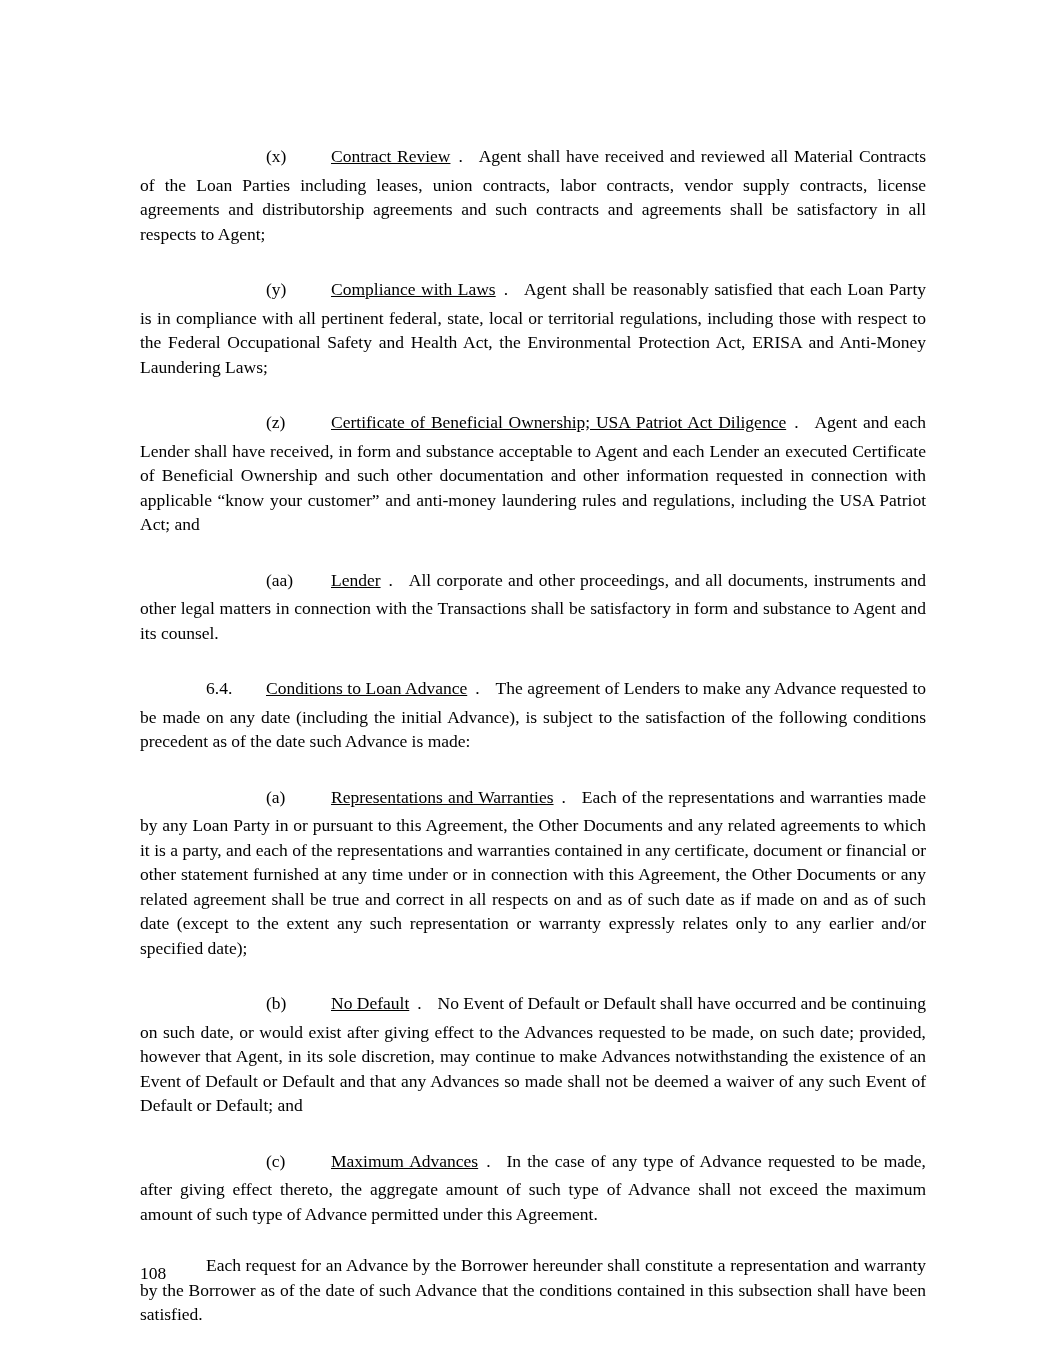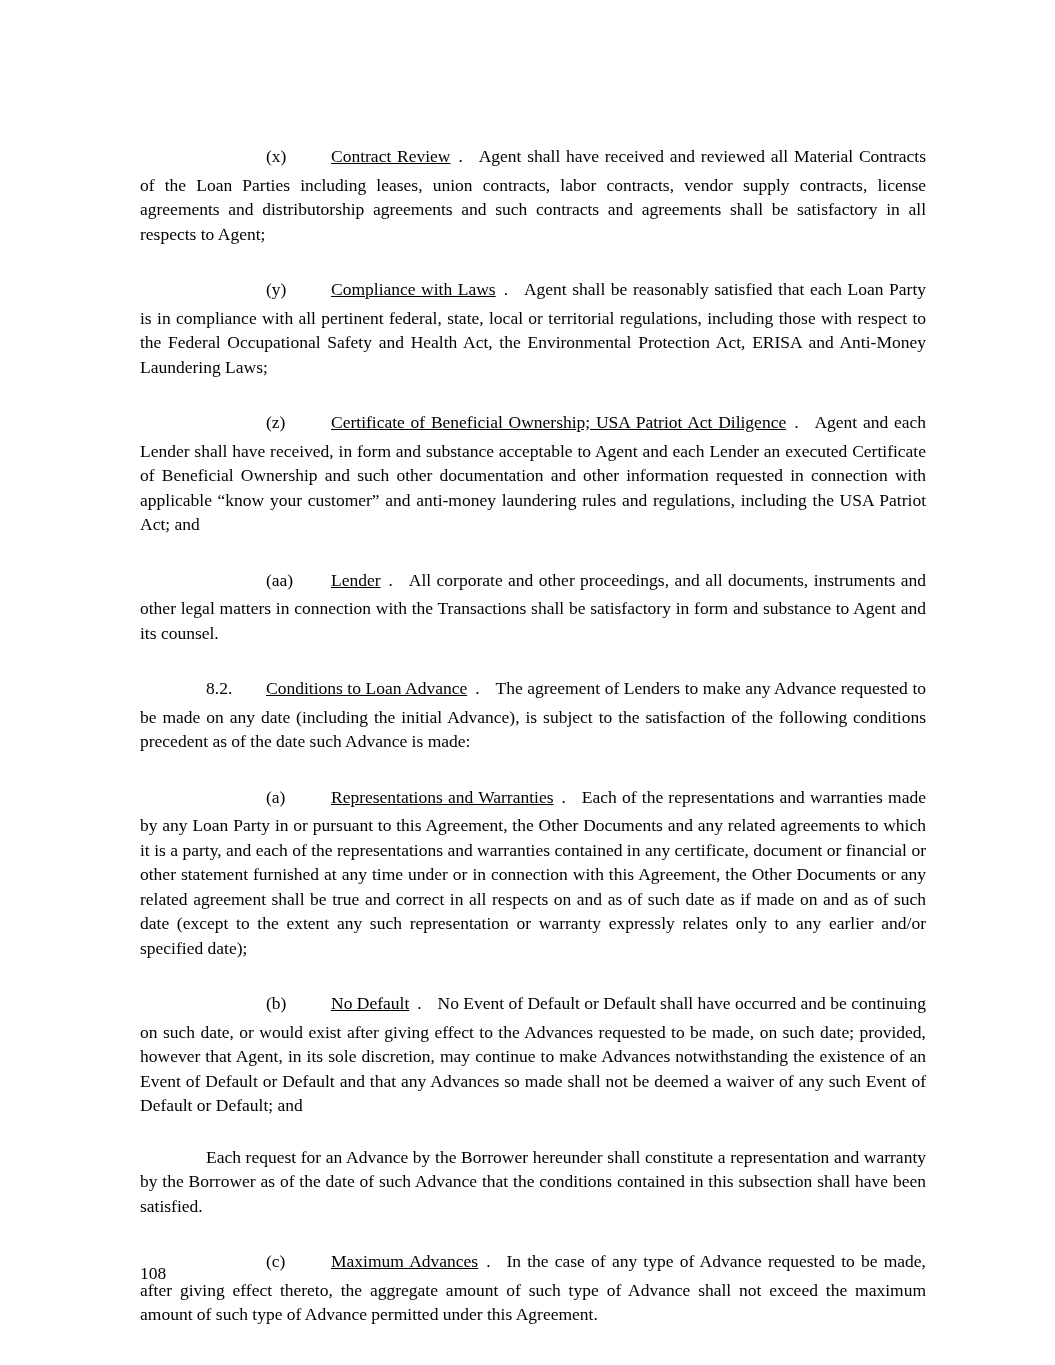--- a/index.html
+++ b/index.html
@@ -68,29 +68,29 @@
       <p class="para indent-2">
     <span class="para-label">(y)</span><span class="para-heading">Compliance with Laws</span><span class="heading-sep">.</span><span class="para-body">Agent shall be reasonably satisfied that each Loan Party is in compliance with all pertinent federal, state, local or territorial regulations, including those with respect to the Federal Occupational Safety and Health Act, the Environmental Protection Act, ERISA and Anti-Money Laundering Laws;</span>
   </p>
       <p class="para indent-2">
     <span class="para-label">(z)</span><span class="para-heading">Certificate of Beneficial Ownership; USA Patriot Act Diligence</span><span class="heading-sep">.</span><span class="para-body">Agent and each Lender shall have received, in form and substance acceptable to Agent and each Lender an executed Certificate of Beneficial Ownership and such other documentation and other information requested in connection with applicable “know your customer” and anti-money laundering rules and regulations, including the USA Patriot Act; and</span>
   </p>
       <p class="para indent-2">
     <span class="para-label">(aa)</span><span class="para-heading">Lender</span><span class="heading-sep">.</span><span class="para-body">All corporate and other proceedings, and all documents, instruments and other legal matters in connection with the Transactions shall be satisfactory in form and substance to Agent and its counsel.</span>
   </p>
       <p class="para indent-1">
-    <span class="para-label">8.2.</span><span class="para-heading">Conditions to Loan Advance</span><span class="heading-sep">.</span><span class="para-body">The agreement of Lenders to make any Advance requested to be made on any date (including the initial Advance), is subject to the satisfaction of the following conditions precedent as of the date such Advance is made:</span>
+    <span class="para-label">6.4.</span><span class="para-heading">Conditions to Loan Advance</span><span class="heading-sep">.</span><span class="para-body">The agreement of Lenders to make any Advance requested to be made on any date (including the initial Advance), is subject to the satisfaction of the following conditions precedent as of the date such Advance is made:</span>
   </p>
       <p class="para indent-2">
     <span class="para-label">(a)</span><span class="para-heading">Representations and Warranties</span><span class="heading-sep">.</span><span class="para-body">Each of the representations and warranties made by any Loan Party in or pursuant to this Agreement, the Other Documents and any related agreements to which it is a party, and each of the representations and warranties contained in any certificate, document or financial or other statement furnished at any time under or in connection with this Agreement, the Other Documents or any related agreement shall be true and correct in all respects on and as of such date as if made on and as of such date (except to the extent any such representation or warranty expressly relates only to any earlier and/or specified date);</span>
   </p>
       <p class="para indent-2">
     <span class="para-label">(b)</span><span class="para-heading">No Default</span><span class="heading-sep">.</span><span class="para-body">No Event of Default or Default shall have occurred and be continuing on such date, or would exist after giving effect to the Advances requested to be made, on such date; provided, however that Agent, in its sole discretion, may continue to make Advances notwithstanding the existence of an Event of Default or Default and that any Advances so made shall not be deemed a waiver of any such Event of Default or Default; and</span>
   </p>
+      <p class="para indent-2">
+    <span class="para-label">(c)</span><span class="para-heading">Maximum Advances</span><span class="heading-sep">.</span><span class="para-body">In the case of any type of Advance requested to be made, after giving effect thereto, the aggregate amount of such type of Advance shall not exceed the maximum amount of such type of Advance permitted under this Agreement.</span>
+  </p>
       <p class="para indent-1">
     <span class="para-body">Each request for an Advance by the Borrower hereunder shall constitute a representation and warranty by the Borrower as of the date of such Advance that the conditions contained in this subsection shall have been satisfied.</span>
-  </p>
-      <p class="para indent-2">
-    <span class="para-label">(c)</span><span class="para-heading">Maximum Advances</span><span class="heading-sep">.</span><span class="para-body">In the case of any type of Advance requested to be made, after giving effect thereto, the aggregate amount of such type of Advance shall not exceed the maximum amount of such type of Advance permitted under this Agreement.</span>
   </p>
     </div>
   <div class="page-number">108</div>
 </div>
 
 </body></html>

